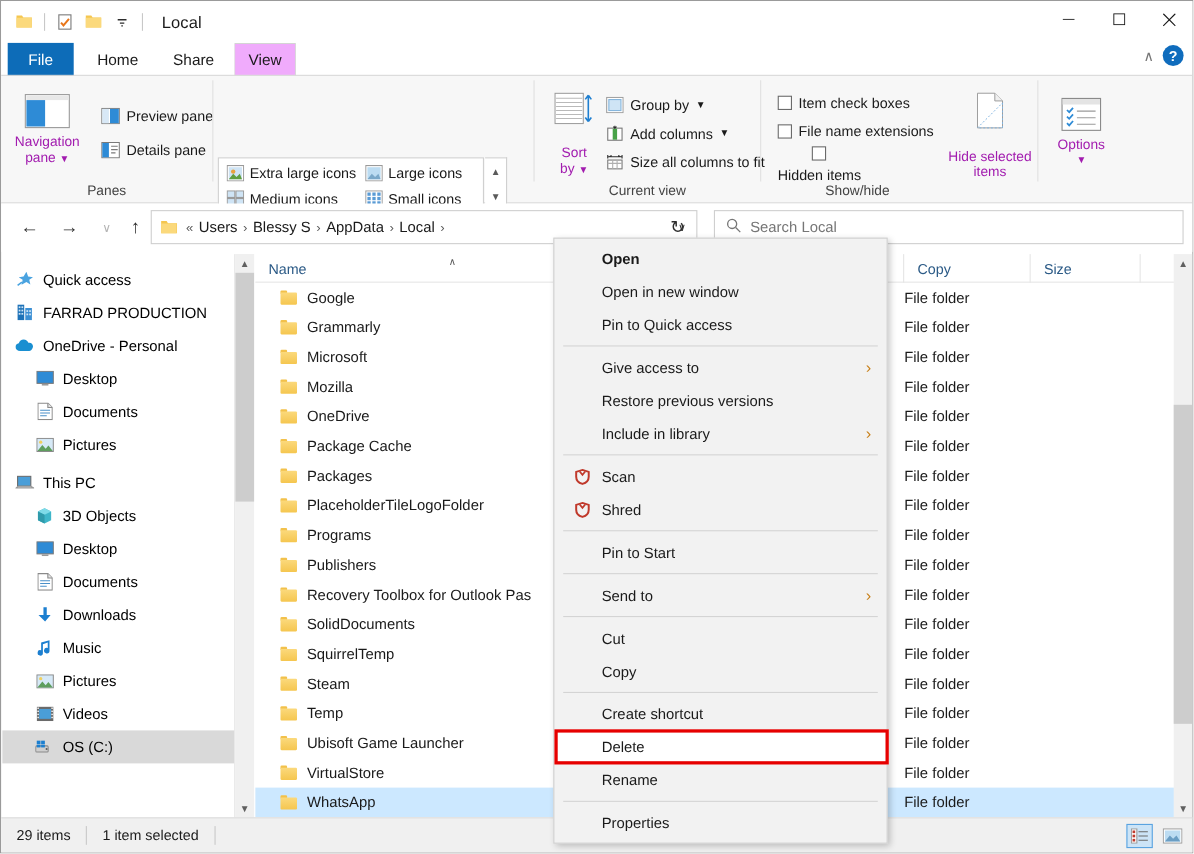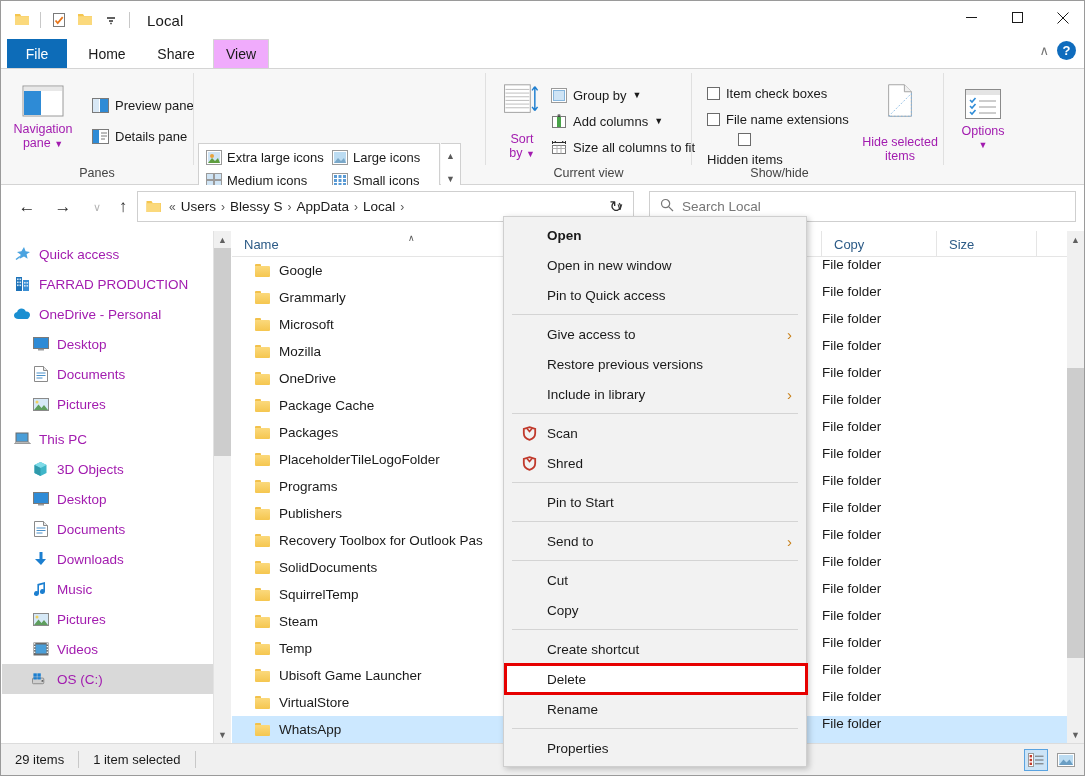--- a/index.html
+++ b/index.html
@@ -116,21 +116,21 @@
     padding-left: 10px; font-size: 13.5px; color: #767676;
   }
 
   
   .navpane {
     position: absolute; left: 1px; top: 230px; width: 212px; height: 512px;
     background: #fff; border-right: 1px solid #e2e2e2; overflow: hidden;
   }
   .navitem {
     display: flex; align-items: center; gap: 8px; height: 30px;
-    font-size: 13.5px; color: #a21caf; white-space: nowrap; padding-left: 12px;
+    font-size: 13.5px; color: #000000; white-space: nowrap; padding-left: 12px;
   }
   .navitem.indent { padding-left: 30px; }
   .navitem.sel { background: #d9d9d9; }
   .navicon { width: 17px; height: 17px; flex: none; display:flex; align-items:center; justify-content:center; }
   .nav-scrollbar {
     position: absolute; left: 213px; top: 230px; width: 17px; height: 512px; background: #f0f0f0;
   }
   .nav-sb-up, .nav-sb-dn {
     position:absolute; left:0; width:17px; height:17px; display:flex; align-items:center; justify-content:center;
     color:#606060; font-size:9px; background:#f0f0f0;
@@ -140,21 +140,21 @@
 
   
   .filearea { position: absolute; left: 231px; top: 230px; width: 836px; height: 512px; background: #fff; overflow: hidden; }
   .colhdr { position: absolute; left: 0; top: 0; width: 836px; height: 26px; background: #fff; border-bottom: 1px solid #e5e5e5; }
   .col {
     position: absolute; top: 0; height: 26px; display: flex; align-items: center;
     font-size: 13px; color: #2b5a86; padding-left: 12px; border-right: 1px solid #e5e5e5;
   }
   .sortarrow { position: absolute; left: 176px; top: 2px; color: #5a5a5a; font-size: 9px; }
   .rows { position: absolute; left: 0; top: 26px; width: 836px; }
-  .row { display: flex; height: 27px; font-size: 13.5px; color: #1a1a1a; }
+  .row { display: flex; align-items: center; height: 27px; font-size: 13.5px; color: #1a1a1a; }
   .row.sel { background: #cce8ff; }
   .row-name { display: flex; align-items: center; gap: 9px; width: 420px; padding-left: 23px; white-space: nowrap; overflow: hidden; }
   .row-date { width: 170px; color: #1a1a1a; }
   .row-type { width: 115px; color: #1a1a1a; }
   .row-size { width: 100px; }
 
   .file-scrollbar { position: absolute; right: 0; top: 230px; width: 17px; height: 512px; background: #f0f0f0; }
   .f-sb-up, .f-sb-dn { position:absolute; left:0; width:17px; height:17px; display:flex; align-items:center; justify-content:center; color:#606060; font-size:9px; }
   .f-sb-up { top:0; } .f-sb-dn { bottom:0; }
   .f-sb-thumb { position:absolute; left:0; top:137px; width:17px; height:290px; background:#cdcdcd; }

